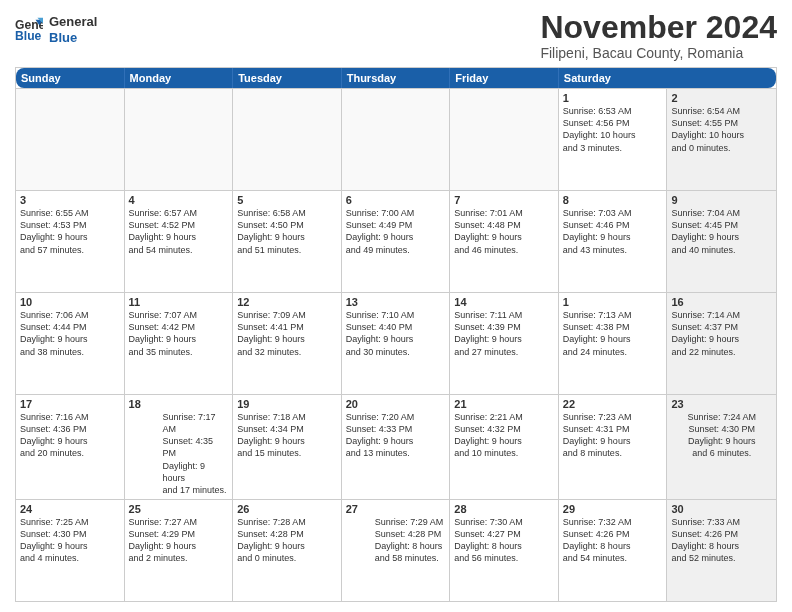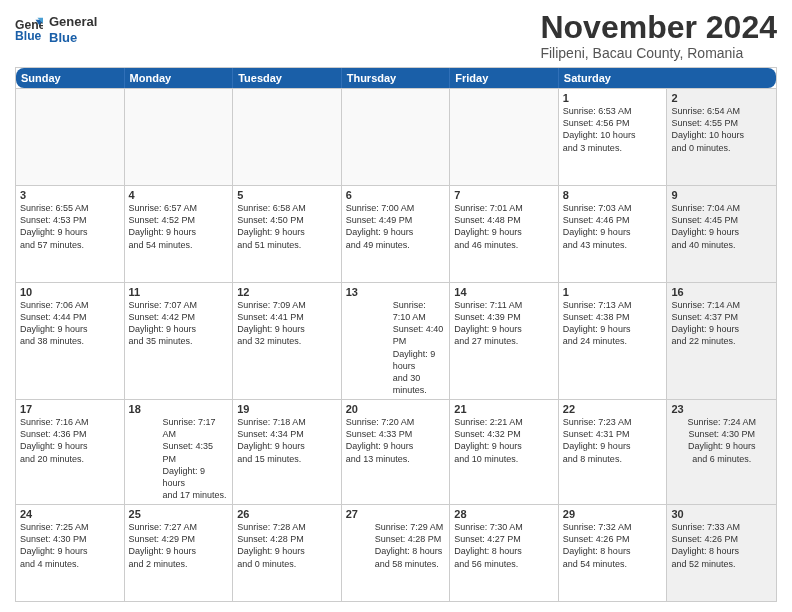--- a/index.html
+++ b/index.html
@@ -224,21 +224,21 @@
           </div>
           <div class="cal-cell">
             <span class="day-num">12</span>
             <div class="day-info" style="white-space: pre-line;">Sunrise: 7:09 AM
 Sunset: 4:41 PM
 Daylight: 9 hours
 and 32 minutes.</div>
           </div>
           <div class="cal-cell">
             <span class="day-num">13</span>
-            <div class="day-info" style="white-space: pre-line; margin-left: 47px;">Sunrise: 7:10 AM
+            <div class="day-info" style="white-space: pre-line;">Sunrise: 7:10 AM
 Sunset: 4:40 PM
 Daylight: 9 hours
 and 30 minutes.</div>
           </div>
           <div class="cal-cell">
             <span class="day-num">14</span>
             <div class="day-info" style="white-space: pre-line;">Sunrise: 7:11 AM
 Sunset: 4:39 PM
 Daylight: 9 hours
 and 27 minutes.</div>

